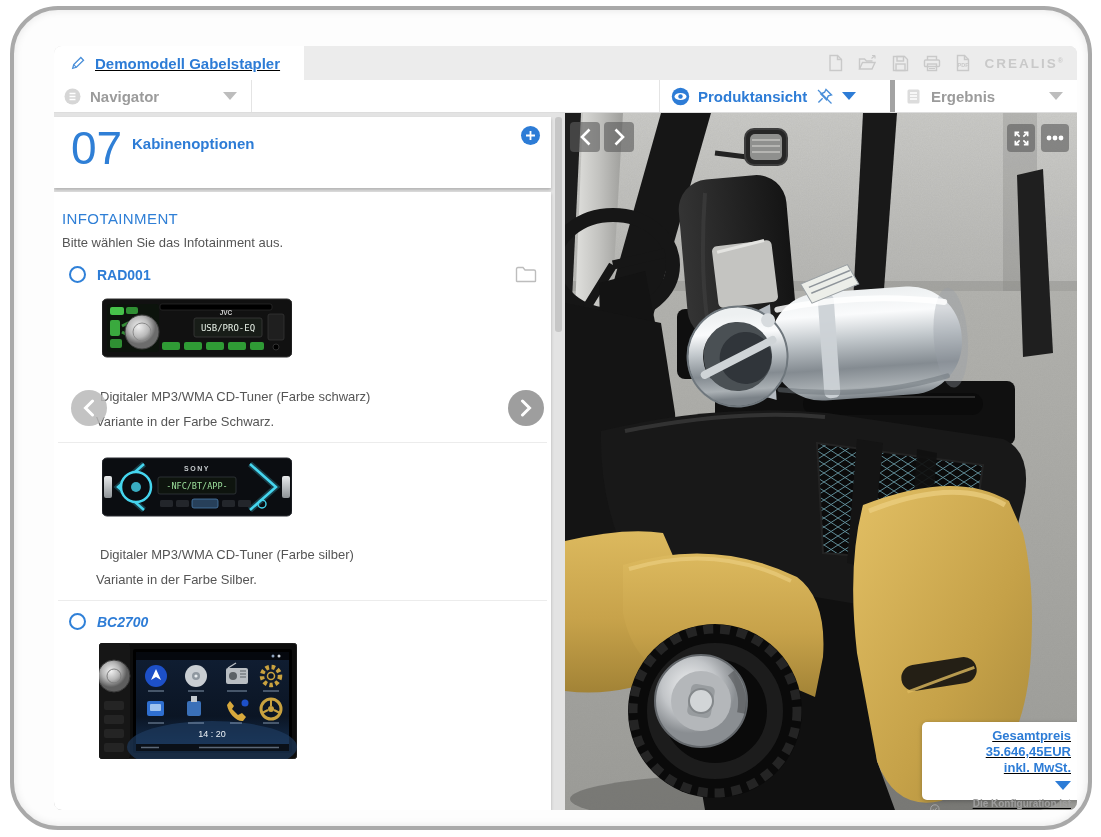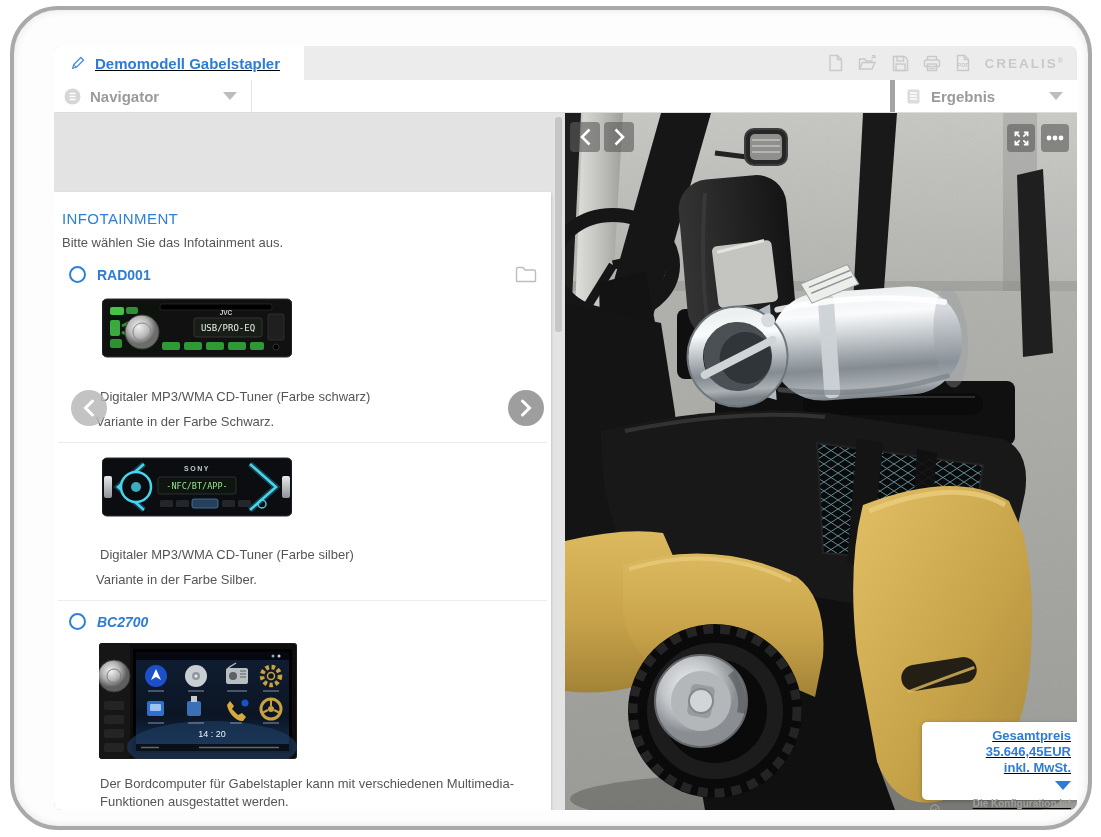--- a/index.html
+++ b/index.html
@@ -154,34 +154,61 @@
         <span class="gicon">
           <svg width="17" height="17" viewBox="0 0 17 17">
               <circle cx="8.5" cy="8.5" r="8" fill="#d6d6d6"></circle>
               <path d="M5.5 5.5 h6 M5.5 8.5 h6 M5.5 11.5 h6" stroke="#ffffff" stroke-width="1.6"></path>
             </svg>
         </span>
         <span class="mb-label-gray">Navigator</span>
         <span class="caret caret-gray caret-nav"></span>
       </div>
       <div class="mb-sec mb-spacer"></div>
+      <div class="mb-sec mb-product">
+        <span class="gicon">
+          <svg width="19" height="19" viewBox="0 0 19 19">
+              <circle cx="9.5" cy="9.5" r="8.7" fill="#2d7cd6"></circle>
+              <ellipse cx="9.5" cy="9.5" rx="6" ry="3.6" fill="#ffffff"></ellipse>
+              <circle cx="9.5" cy="9.5" r="2.2" fill="#2d7cd6"></circle>
+            </svg>
+        </span>
+        <span class="mb-label-blue">Produktansicht</span>
+        <span class="gicon">
+          <svg width="19" height="19" viewBox="0 0 19 19" fill="none" stroke="#4a8fd9" stroke-width="1.4">
+              <path d="M11 2.5 l5.5 5.5 -3.2 .9 -1.8 3.8 -5.7 -5.7 3.8 -1.8 z"></path>
+              <path d="M7.6 11.2 l-4.2 4.2"></path>
+              <path d="M3 3 l13.5 13.5" stroke-width="1.2"></path>
+            </svg>
+        </span>
+        <span class="caret caret-blue"></span>
+      </div>
       <div class="mb-sec mb-result">
         <span class="gicon">
           <svg width="17" height="17" viewBox="0 0 17 17">
               <rect x="2.5" y="1.5" width="12" height="14" rx="1.5" fill="#dcdcdc"></rect>
               <path d="M5 5 h7 M5 8 h7 M5 11 h7" stroke="#ffffff" stroke-width="1.6"></path>
             </svg>
         </span>
         <span class="mb-label-gray">Ergebnis</span>
         <span class="caret caret-gray caret-res"></span>
       </div>
     </div>
 
     <div class="main">
 
+      <div class="header-card">
+        <div class="step-number">07</div>
+        <div class="step-title">Kabinenoptionen</div>
+        <div class="add-btn">
+          <svg width="11" height="11" viewBox="0 0 11 11">
+              <path d="M5.5 1 V10 M1 5.5 H10" stroke="#ffffff" stroke-width="1.8"></path>
+            </svg>
+        </div>
+      </div>
 
       <div class="content-card">
         <div class="section-title">INFOTAINMENT</div>
         <div class="section-hint">Bitte wählen Sie das Infotainment aus.</div>
 
         <div class="opt-head">
           <span class="radio"></span>
           <span class="opt-id">RAD001</span>
           <span class="folder gicon">
             <svg width="22" height="17" viewBox="0 0 22 17" fill="none" stroke="#bdbdbd" stroke-width="1.4">
@@ -312,21 +339,20 @@
             <circle cx="172" cy="66" r="3" fill="#c9a23f"></circle>
             <path d="M172 56 v7 M163 70 l6 -3 M181 70 l-6 -3" stroke="#c9a23f" stroke-width="2"></path>
 
           <g stroke="#9fb4cc" stroke-width="1" opacity=".8">
               <path d="M49 48 h16 M89 48 h16 M128 48 h20 M164 48 h16 M49 80 h16 M89 80 h16 M131 80 h12 M164 80 h16"></path>
             </g>
           <text x="113" y="94" text-anchor="middle" font-size="9" fill="#eef3f8" font-family="Liberation Sans, sans-serif">14 : 20</text>
           <rect x="37" y="101" width="153" height="7" fill="#0a1018"></rect>
           <path d="M42 104.5 h18 M100 104.5 h80" stroke="#7f8ea1" stroke-width="1.4" opacity=".7"></path>
         </svg>
-        <div class="bc-desc"><span>Der Bordcomputer für Gabelstapler kann mit verschiedenen Multimedia-</span><br><span>Funktionen ausgestattet werden.</span></div>
 
         <div class="car-arrow car-left">
           <svg width="14" height="18" viewBox="0 0 14 18">
               <path d="M10.5 2 L3.5 9 L10.5 16" fill="none" stroke="#ffffff" stroke-width="3" stroke-linecap="round"></path>
             </svg>
         </div>
         <div class="car-arrow car-right">
           <svg width="14" height="18" viewBox="0 0 14 18">
               <path d="M3.5 2 L10.5 9 L3.5 16" fill="none" stroke="#ffffff" stroke-width="3" stroke-linecap="round"></path>
             </svg>

